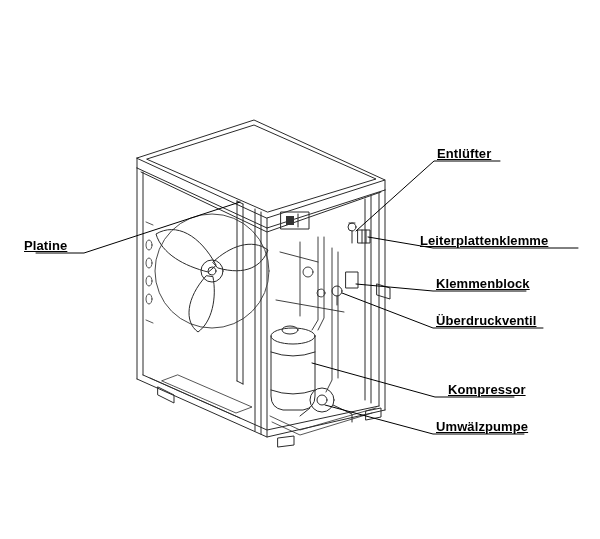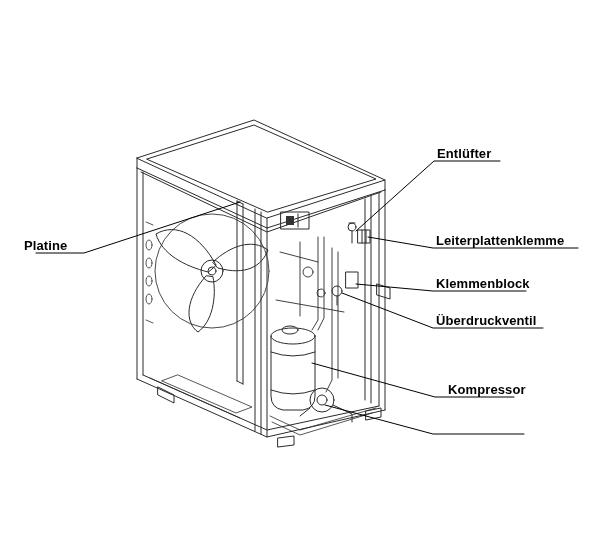--- a/index.html
+++ b/index.html
@@ -21,20 +21,21 @@
     top: 0;
   }
   .label {
     position: absolute;
     font-size: 13px;
     font-weight: bold;
     color: #000000;
     line-height: 15px;
     white-space: nowrap;
     letter-spacing: 0.1px;
+    text-decoration: underline;
   }
 </style>
 </head>
 <body>
 
 <div class="stage">
 
   <svg width="600" height="539" viewBox="0 0 600 539">
     <g stroke="#2b2b2b" fill="none" stroke-width="1" stroke-linejoin="round" stroke-linecap="round">
 
@@ -171,22 +172,23 @@
         <path d="M325,405 L433,434 H524"></path>
       </g>
 
     </g>
   </svg>
 
   <div class="label" style="left:437px; top:146px">Entlüfter</div>
 
   <div class="label" style="left:24px; top:238px">Platine</div>
 
-  <div class="label" style="left:436px; top:233px">Leiterplattenklemme</div>
+  <div class="label" style="left:420px; top:233px">Leiterplattenklemme</div>
 
   <div class="label" style="left:436px; top:276px">Klemmenblock</div>
 
   <div class="label" style="left:436px; top:313px">Überdruckventil</div>
 
   <div class="label" style="left:448px; top:382px">Kompressor</div>
 
+  <div class="label" style="left:436px; top:419px">Umwälzpumpe</div>
 
 </div>
 
 </body></html>

